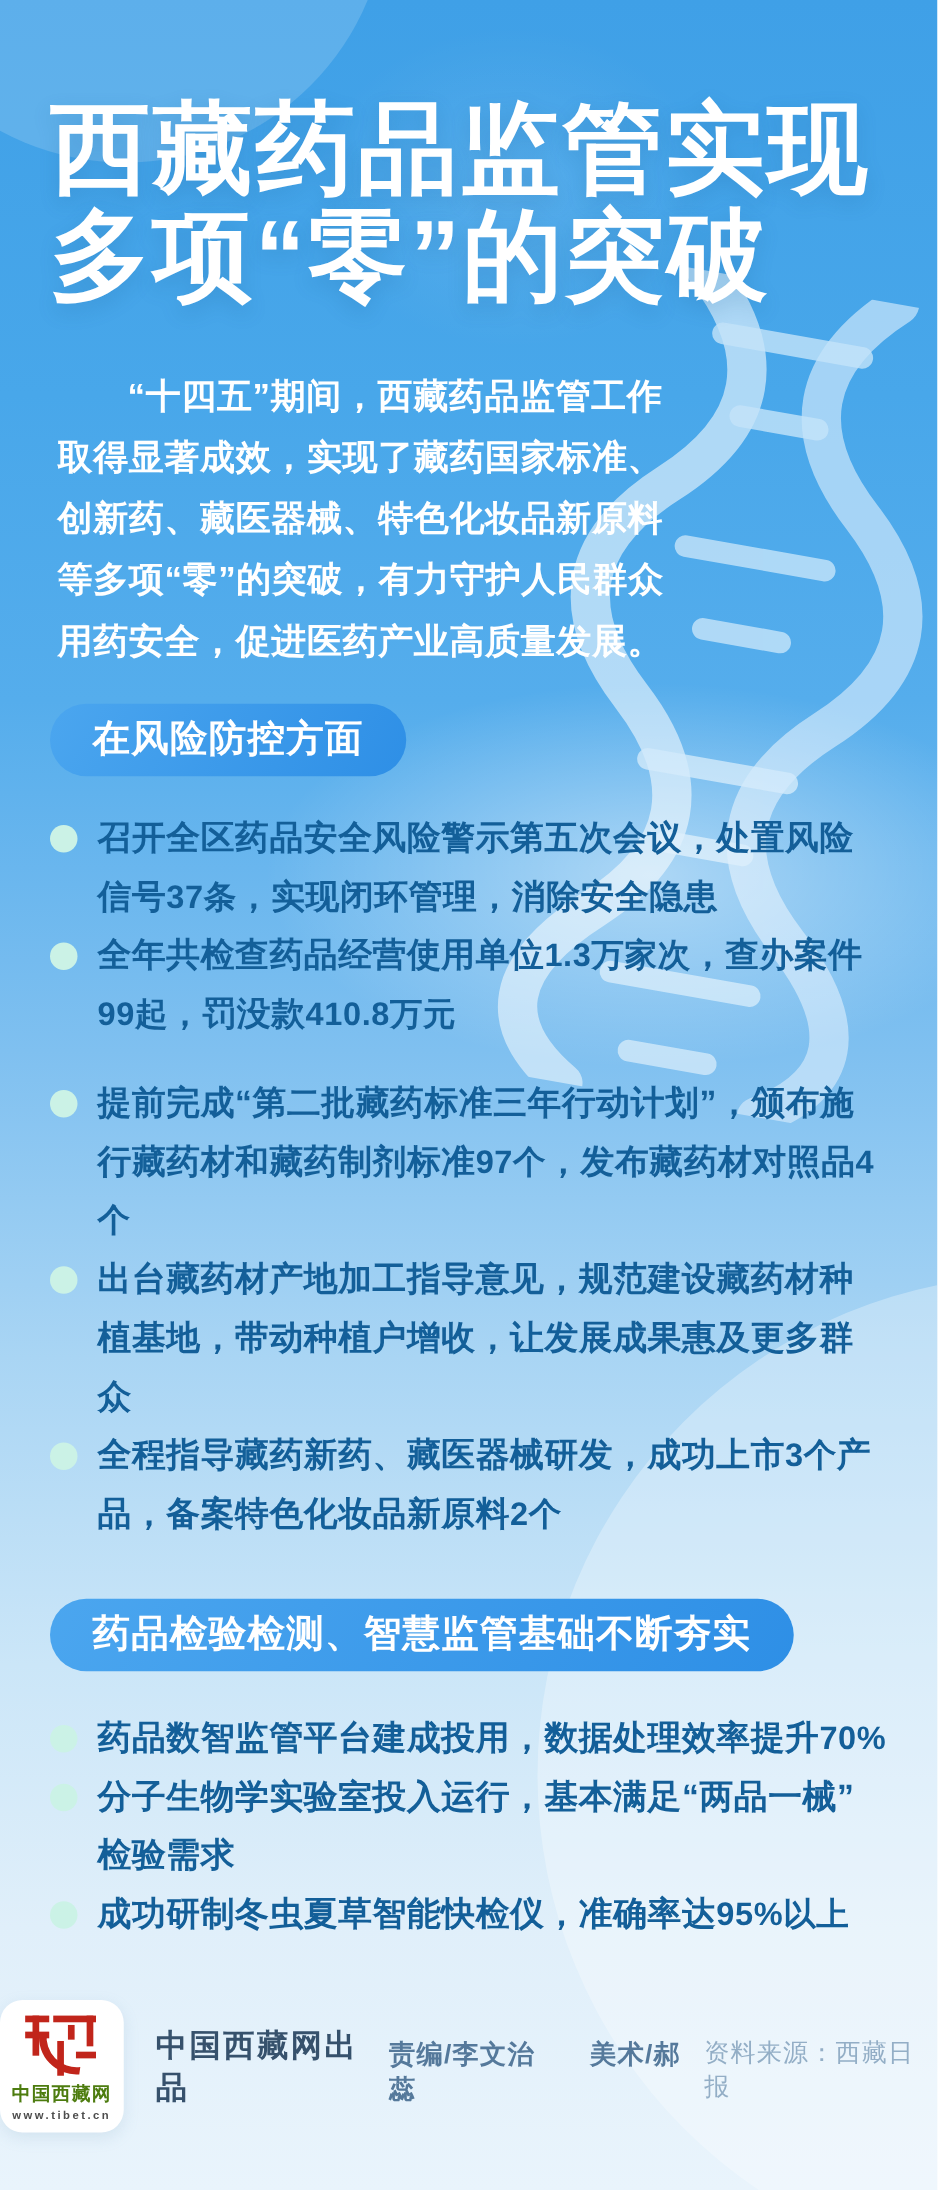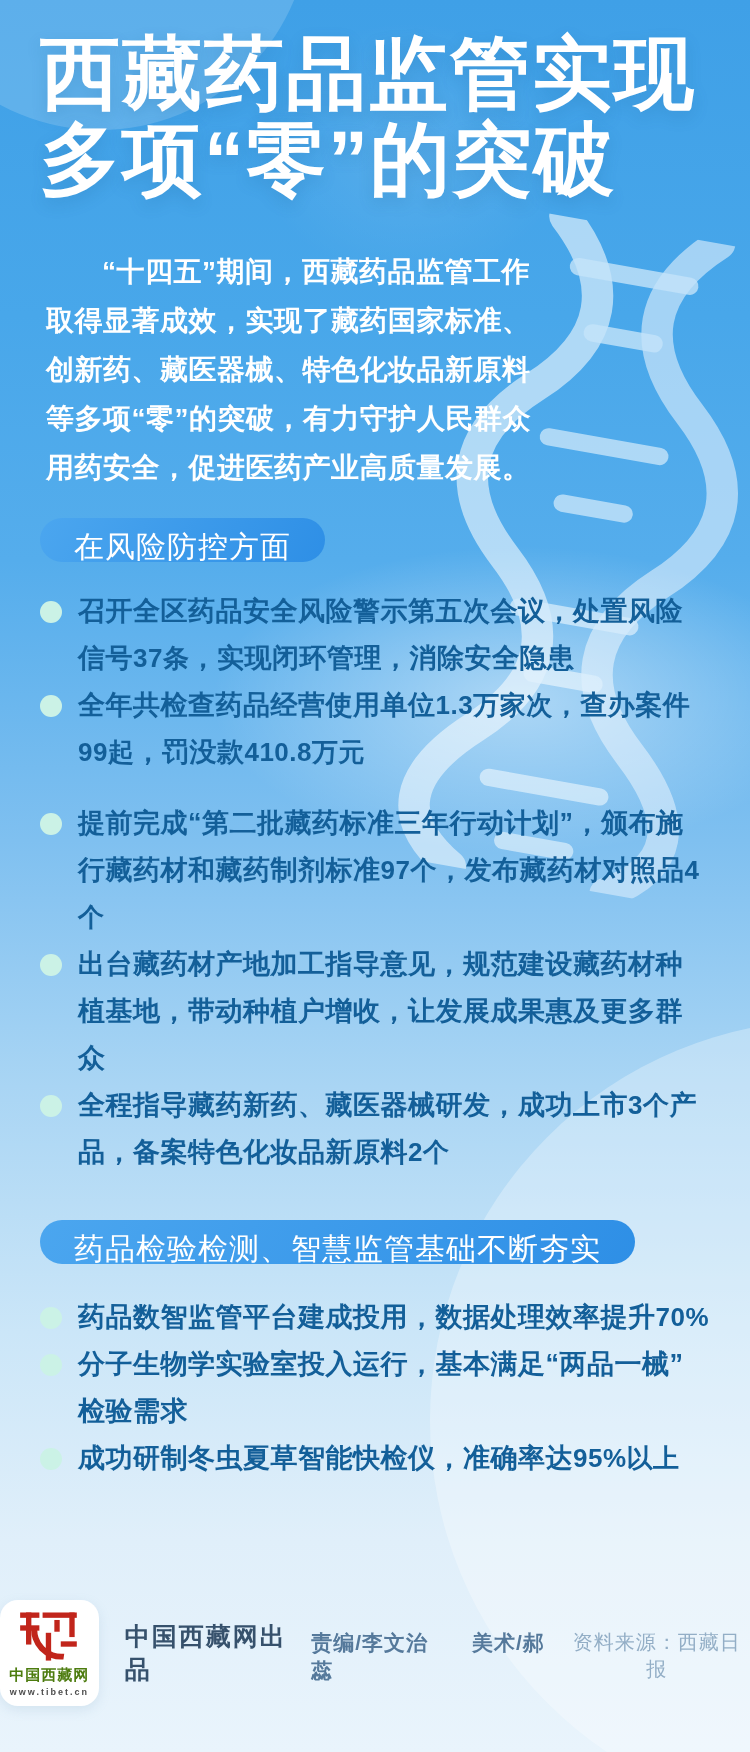--- a/index.html
+++ b/index.html
@@ -18,31 +18,31 @@
   .glow-top{left:250px;top:20px;width:320px;height:260px;border-radius:50%;
     background:radial-gradient(ellipse at center,rgba(255,255,255,0.10),rgba(255,255,255,0) 70%);}
   .cloud-mid{left:200px;top:540px;width:640px;height:320px;
     background:radial-gradient(ellipse at center,rgba(255,255,255,0.45),rgba(255,255,255,0) 68%);}
   .circle-br{left:430px;top:1020px;width:800px;height:800px;border-radius:50%;
     background:rgba(255,255,255,0.30);}
   .dna-wrap{right:-70px;top:225px;width:470px;height:660px;opacity:0.78;
     transform:rotate(10deg);}
   .dna-wrap svg{width:100%;height:100%;}
   
-  .title{position:relative;z-index:2;padding-top:31px;color:#fff;font-weight:900;
+  .title{position:relative;z-index:2;padding-top:76px;color:#fff;font-weight:900;
     font-size:80px;line-height:86px;letter-spacing:2px;
     text-shadow:0 6px 16px rgba(23,93,152,0.20);}
   
   .intro{position:relative;z-index:2;margin:44px 0 0 6px;width:486px;
     color:#fff;font-size:28px;line-height:49px;font-weight:700;
     text-indent:2em;letter-spacing:0.5px;}
   
   #sections{position:relative;z-index:2;}
-  .badge{display:inline-block;margin-top:26px;padding:0 34px;height:44px;line-height:58px;
-    border-radius:32px;font-size:30px;font-weight:400;color:#fff;letter-spacing:1px;
+  .badge{display:inline-block;margin-top:26px;padding:0 34px;height:58px;line-height:58px;
+    border-radius:32px;font-size:30px;font-weight:700;color:#fff;letter-spacing:1px;
     background:linear-gradient(120deg,#4BA6EF 0%,#2E8FE6 100%);}
   .section + .section .badge{margin-top:40px;}
   .section:nth-child(2) .badge{margin-top:34px;}
   .section:nth-child(3) .badge{margin-top:44px;}
   ul.bullets{list-style:none;margin:26px 0 0 0;padding:0;}
   .section:nth-child(2) ul.bullets{margin-top:24px;}
   .section:nth-child(3) ul.bullets{margin-top:30px;}
   li.bullet{display:flex;align-items:flex-start;}
   .dot{flex:none;width:22px;height:22px;margin:13px 16px 0 0;border-radius:50%;
     background:#CBF2E6;}
@@ -55,21 +55,21 @@
   .logo-card{width:100px;height:106px;background:#fff;border-radius:18px;
     display:flex;flex-direction:column;align-items:center;justify-content:center;
     box-shadow:0 4px 12px rgba(120,160,190,0.18);}
   .logo-card svg{width:62px;height:52px;}
   .logo-name{margin-top:4px;font-size:15px;font-weight:700;color:#4d7c0f;letter-spacing:1px;}
   .logo-url{margin-top:2px;font-size:9px;font-weight:700;color:#4d4d4d;letter-spacing:2px;}
   .credits{display:flex;flex-direction:row;}
   .credit-produced{font-family:"Liberation Serif","DejaVu Serif",serif;
     font-size:25px;font-weight:700;color:#36516C;letter-spacing:2px;}
   .credit-editors{margin-top:9px;font-size:21px;font-weight:700;color:#55799B;letter-spacing:1px;}
-  .credit-source{margin-top:9px;font-size:20px;color:#93AEC6;letter-spacing:1px;text-align:center;}
+  .credit-source{margin-top:9px;font-size:20px;color:#93AEC6;letter-spacing:1px;}
 </style>
 </head>
 <body>
 
 <div class="poster">
 
   <div class="decor circle-tl"></div>
   <div class="decor glow-top"></div>
   <div class="decor dna-wrap">
     <svg viewBox="0 0 240 420" fill="none">

